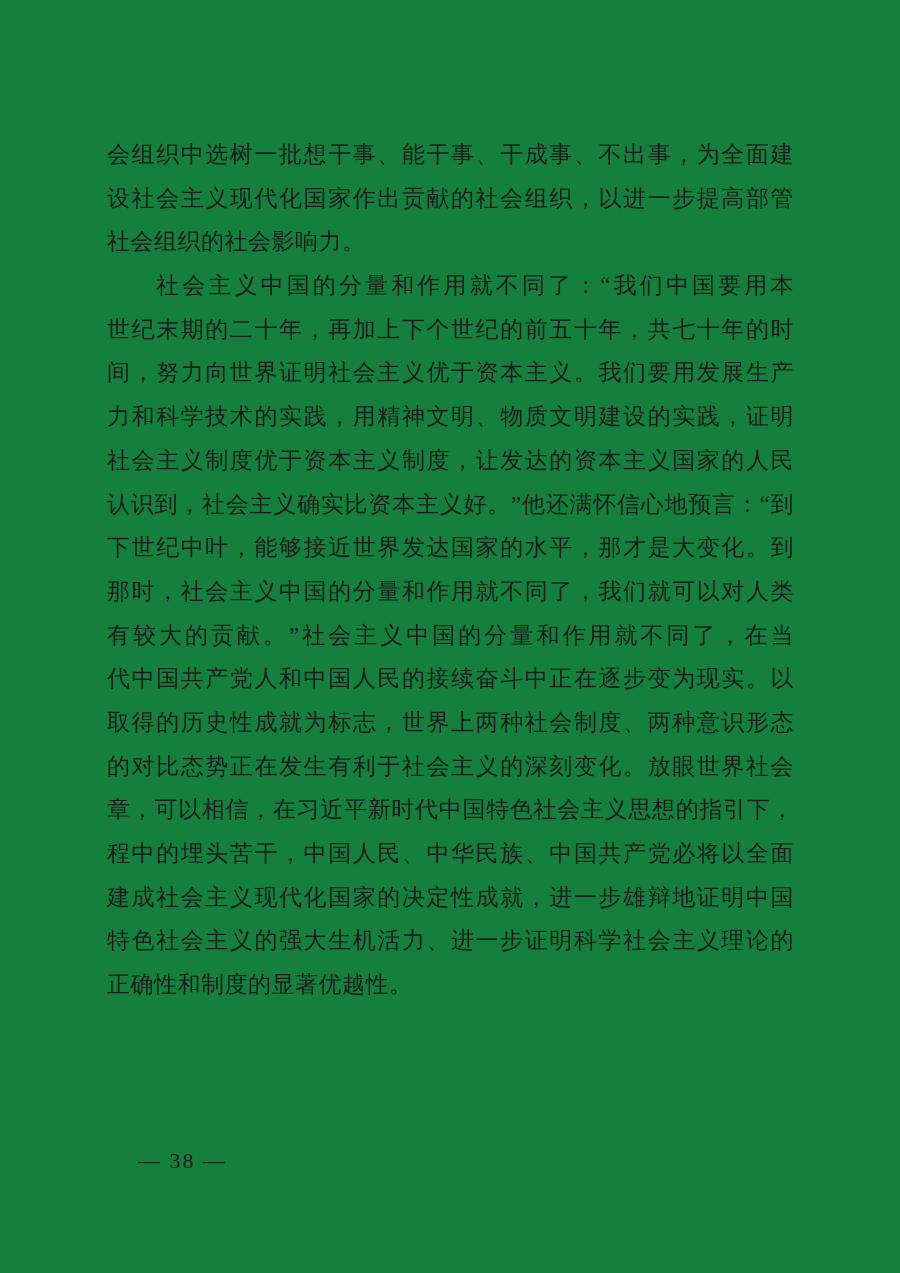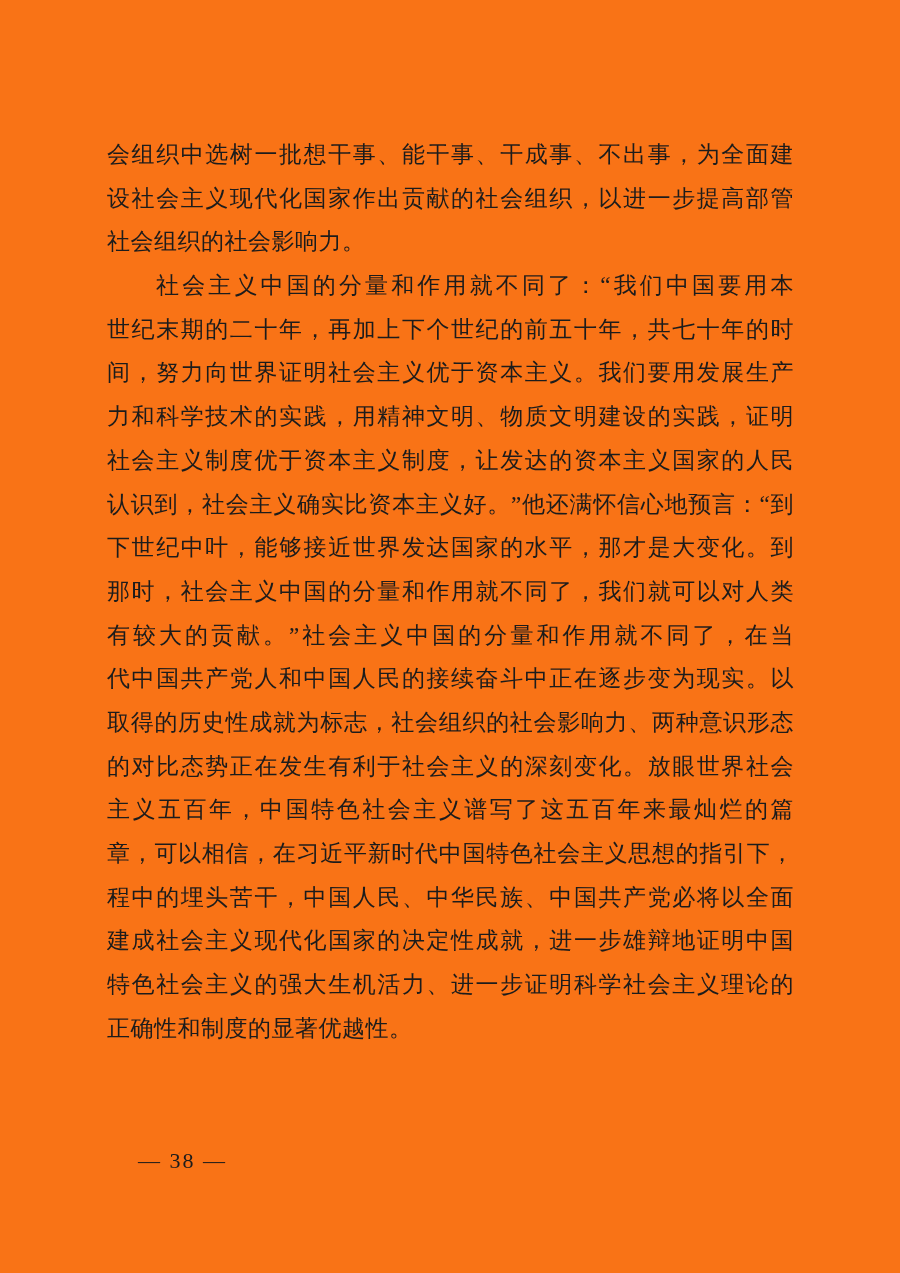--- a/index.html
+++ b/index.html
@@ -5,21 +5,21 @@
   html, body {
     margin: 0;
     padding: 0;
     background: #e8e8e8;
   }
   .page {
     position: relative;
     width: 900px;
     height: 1273px;
     margin: 0 auto;
-    background: #f97316;
+    background: #15803d;
     font-family: "Liberation Serif", "DejaVu Serif", serif;
     color: #1c1c1c;
     overflow: hidden;
   }
   .text-block {
     position: absolute;
     left: 107px;
     top: 133px;
     width: 687px;
   }
@@ -65,23 +65,22 @@
     <div class="line j ind">社会主义中国的分量和作用就不同了：“我们中国要用本</div>
     <div class="line j">世纪末期的二十年，再加上下个世纪的前五十年，共七十年的时</div>
     <div class="line j">间，努力向世界证明社会主义优于资本主义。我们要用发展生产</div>
     <div class="line j">力和科学技术的实践，用精神文明、物质文明建设的实践，证明</div>
     <div class="line j">社会主义制度优于资本主义制度，让发达的资本主义国家的人民</div>
     <div class="line j">认识到，社会主义确实比资本主义好。”他还满怀信心地预言：“到</div>
     <div class="line j">下世纪中叶，能够接近世界发达国家的水平，那才是大变化。到</div>
     <div class="line j">那时，社会主义中国的分量和作用就不同了，我们就可以对人类</div>
     <div class="line j">有较大的贡献。”社会主义中国的分量和作用就不同了，在当</div>
     <div class="line j">代中国共产党人和中国人民的接续奋斗中正在逐步变为现实。以</div>
-    <div class="line j">取得的历史性成就为标志，社会组织的社会影响力、两种意识形态</div>
+    <div class="line j">取得的历史性成就为标志，世界上两种社会制度、两种意识形态</div>
     <div class="line j">的对比态势正在发生有利于社会主义的深刻变化。放眼世界社会</div>
-    <div class="line j">主义五百年，中国特色社会主义谱写了这五百年来最灿烂的篇</div>
     <div class="line j">章，可以相信，在习近平新时代中国特色社会主义思想的指引下，</div>
     <div class="line j">程中的埋头苦干，中国人民、中华民族、中国共产党必将以全面</div>
     <div class="line j">建成社会主义现代化国家的决定性成就，进一步雄辩地证明中国</div>
     <div class="line j">特色社会主义的强大生机活力、进一步证明科学社会主义理论的</div>
     <div class="line l">正确性和制度的显著优越性。</div>
   </div>
 
   <div class="footer">— 38 —</div>
 </div>
 

